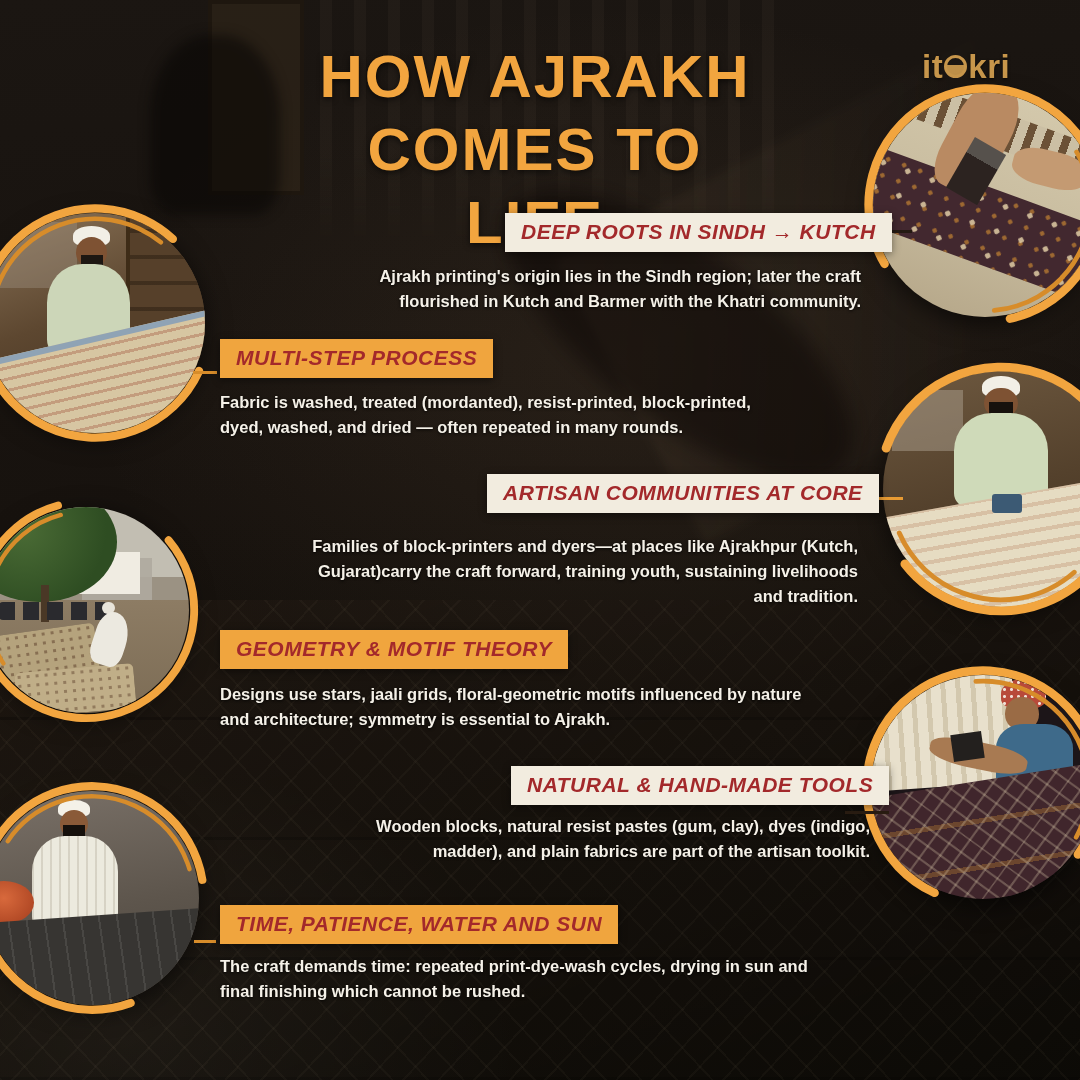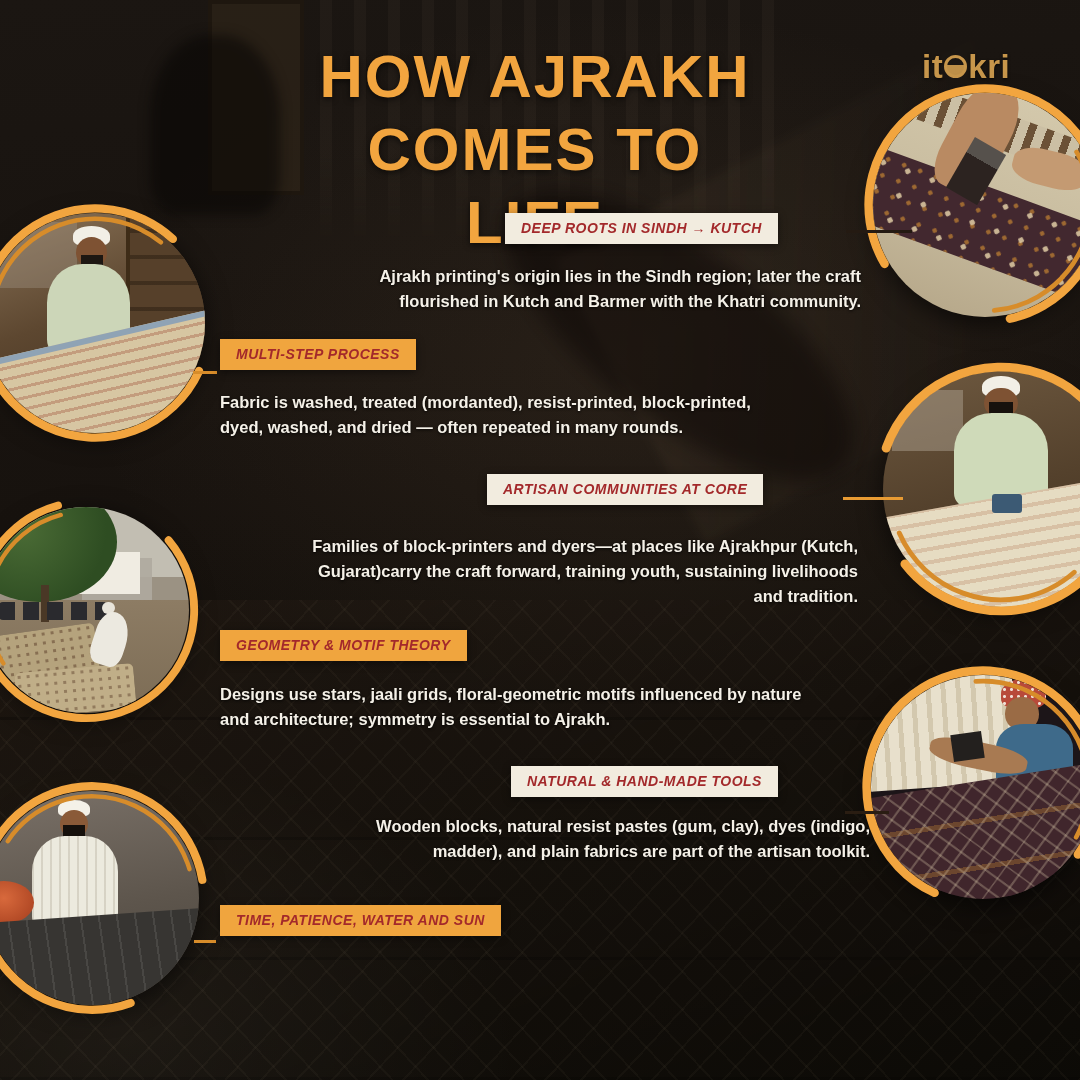--- a/index.html
+++ b/index.html
@@ -44,21 +44,21 @@
     margin:0 .03em;}
 
   
   .circle{border-radius:50%;}
   .photo{position:absolute;inset:7px;border-radius:50%;overflow:hidden;
     box-shadow:0 6px 24px rgba(0,0,0,.6);}
   .ring{position:absolute;inset:-8px;width:calc(100% + 16px);height:calc(100% + 16px);pointer-events:none;}
   .ring circle{fill:none;stroke-linecap:round;}
 
   
-  .badge{display:inline-block;padding:7px 16px 8px;font-size:14px;font-weight:700;font-style:italic;
+  .badge{display:inline-block;padding:7px 16px 8px;font-size:21px;font-weight:700;font-style:italic;
     letter-spacing:.5px;color:#A3292B;white-space:nowrap;box-shadow:0 2px 8px rgba(0,0,0,.45);}
   .badge.cream{background:#F2ECDF;}
   .badge.orange{background:#F0A53E;}
   .body-text{font-size:16.5px;font-weight:700;color:#F5F1E8;line-height:1.5;
     text-shadow:0 1px 3px rgba(0,0,0,.85);}
   .align-right{text-align:right;}
   .align-left{text-align:left;}
   .connector{height:3px;}
 </style>
 </head>
@@ -202,14 +202,15 @@
   <p class="abs body-text align-left" style="left:220px;top:682px;width:585px;margin:0;">Designs use stars, jaali grids, floral-geometric motifs influenced by nature and architecture; symmetry is essential to Ajrakh.</p>
 
   <div class="abs" style="left:492px;top:766px;margin-left:19px;">
     <span class="badge cream">NATURAL &amp; HAND-MADE TOOLS</span>
   </div>
   <p class="abs body-text align-right" style="left:312px;top:814px;width:558px;margin:0;">Wooden blocks, natural resist pastes (gum, clay), dyes (indigo, madder), and plain fabrics are part of the artisan toolkit.</p>
 
   <div class="abs" style="left:220px;top:905px;">
     <span class="badge orange">TIME, PATIENCE, WATER AND SUN</span>
   </div>
+  <p class="abs body-text align-left" style="left:220px;top:954px;width:620px;margin:0;">The craft demands time: repeated print-dye-wash cycles, drying in sun and final finishing which cannot be rushed.</p>
 
 </div>
 
 </body></html>

